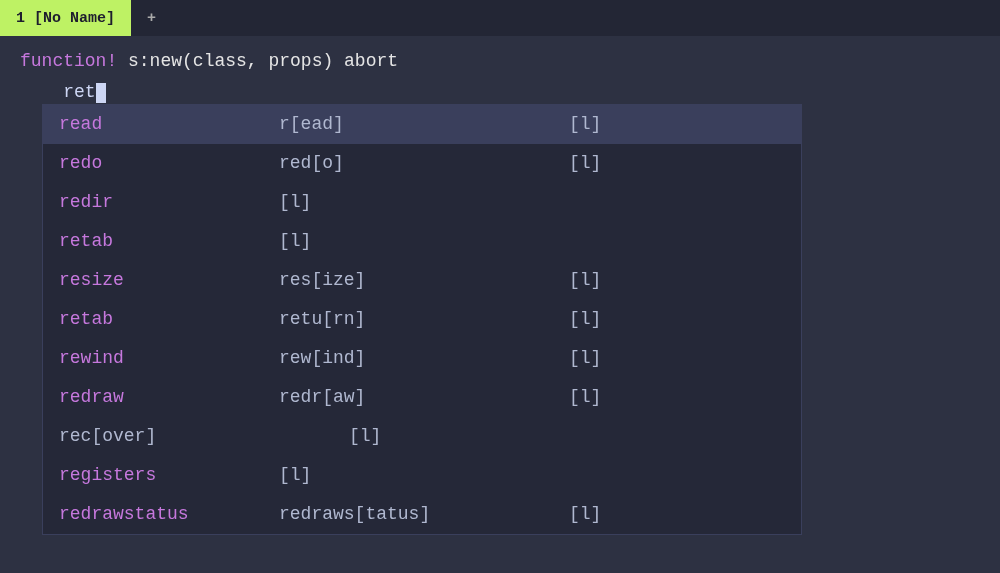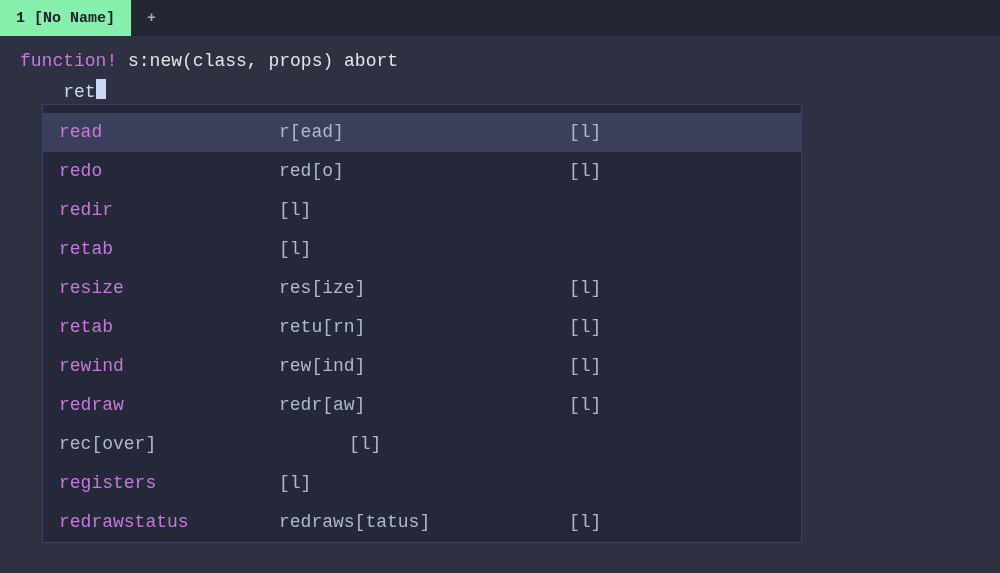--- a/index.html
+++ b/index.html
@@ -30,38 +30,39 @@
       align-items: center;
       padding: 0 16px;
       height: 36px;
       font-size: 15px;
       font-weight: bold;
       font-family: 'Courier New', Courier, monospace;
       cursor: pointer;
     }
 
     .tab-item.active {
-      background-color: #86efac;
+      background-color: #bef264;
       color: #1e1e2e;
     }
 
     .tab-item.new {
       background-color: transparent;
       color: #aaaaaa;
     }
 
     
     .code-area {
       background-color: #2d3142;
       padding: 10px 0 0 0;
       position: relative;
     }
 
     .code-line {
       display: flex;
+      align-items: center;
       padding: 2px 0 2px 20px;
       font-size: 18px;
       line-height: 1.5;
       color: #cdd6f4;
       white-space: pre;
     }
 
     .code-line .keyword {
       color: #c678dd;
     }
@@ -96,21 +97,20 @@
       font-size: 18px;
       line-height: 1.5;
       color: #b0b8d0;
       font-family: 'Courier New', Courier, monospace;
       white-space: pre;
     }
 
     .autocomplete-row:first-child {
       background-color: #3a3f5c;
       color: #ffffff;
-      margin-top: 8px;
     }
 
     .autocomplete-row .col1 {
       display: inline-block;
       width: 220px;
       color: #c678dd;
     }
 
     .autocomplete-row .col2 {
       display: inline-block;

